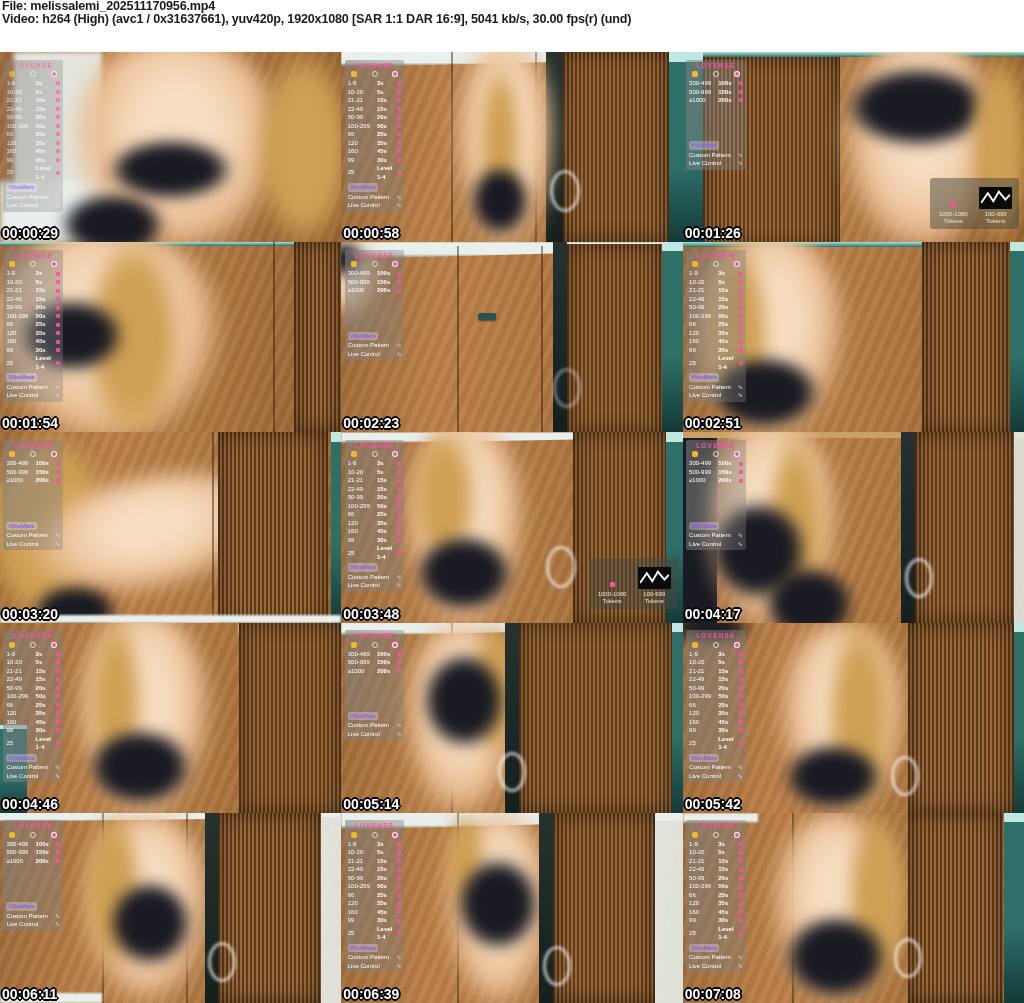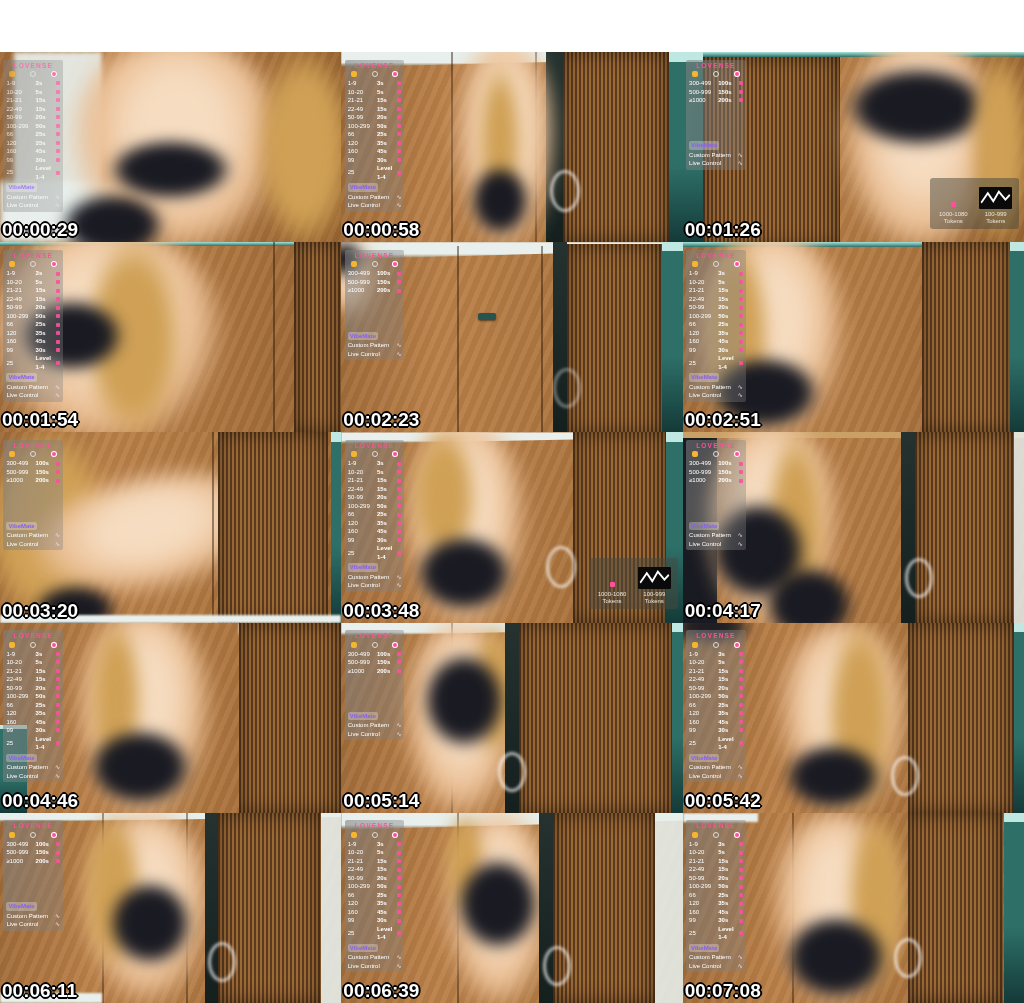--- a/index.html
+++ b/index.html
@@ -32,21 +32,21 @@
   .fig{border-radius:50%;filter:blur(10px);
     background:radial-gradient(ellipse at 50% 42%,var(--skinHi) 0 28%,var(--skin) 55%,rgba(210,160,110,0) 72%);}
   .hair{border-radius:40%;filter:blur(8px);
     background:radial-gradient(ellipse,var(--hair) 0 45%,rgba(200,150,80,0) 70%);}
   .fab{border-radius:50%;filter:blur(7px);
     background:radial-gradient(ellipse,var(--darkFabric) 0 52%,rgba(18,18,26,0) 74%);}
   .ring{border:3px solid rgba(255,255,255,.8);border-radius:50%;filter:blur(1.5px);opacity:.85;}
   .socket{background:#27544e;border-radius:2px;box-shadow:0 1px 2px rgba(0,0,0,.5);}
 
   
-  .ts{position:absolute;left:2px;bottom:1px;font-size:19px;font-weight:bold;color:var(--tsFill);
+  .ts{position:absolute;left:2px;bottom:1px;font-size:14px;font-weight:bold;color:var(--tsFill);
     text-shadow:-1px -1px 0 var(--tsOutline),1px -1px 0 var(--tsOutline),-1px 1px 0 var(--tsOutline),
       1px 1px 0 var(--tsOutline),0 -2px 0 var(--tsOutline),0 2px 0 var(--tsOutline),
       -2px 0 0 var(--tsOutline),2px 0 0 var(--tsOutline);}
 
   
   .ovl{position:absolute;left:1%;top:4%;width:17.5%;min-height:58%;border-radius:2px;
     background:linear-gradient(100deg,rgba(128,128,128,.58),rgba(128,128,128,.34));
     padding:2px 3px;box-sizing:border-box;color:#fff;font-size:6px;line-height:8.5px;
     display:flex;flex-direction:column;}
   .ovl-title{color:var(--pink);font-size:6.5px;letter-spacing:1.2px;text-align:center;font-weight:bold;}
@@ -70,20 +70,22 @@
     border-radius:3px;display:flex;gap:4px;padding:5px 4px 4px;box-sizing:border-box;}
   .tok .col{flex:1;display:flex;flex-direction:column;align-items:center;justify-content:flex-end;
     color:#e8e4da;font-size:6px;line-height:7px;text-align:center;}
   .pdot{width:5px;height:5px;background:var(--pink);border-radius:1px;margin-bottom:4px;}
   .patt{width:86%;height:52%;background:#0a0a0a;border-radius:1px;margin-bottom:2px;}
 </style>
 </head>
 <body>
 
 <div class="header">
+  <div class="hline">File: melissalemi_202511170956.mp4</div>
+  <div class="hline">Video: h264 (High) (avc1 / 0x31637661), yuv420p, 1920x1080 [SAR 1:1 DAR 16:9], 5041 kb/s, 30.00 fps(r) (und)</div>
 </div>
 
 <div class="grid">
 
   <div class="thumb">
     <div class="lay white" style="left:4%;top:0;width:26%;height:74%;filter:blur(2px);opacity:.92"></div>
     <div class="lay white" style="left:0;bottom:0;width:36%;height:32%;filter:blur(3px)"></div>
     <div class="lay fig" style="left:20%;top:-8%;width:64%;height:116%"></div>
     <div class="lay hair" style="left:74%;top:-6%;width:30%;height:112%"></div>
     <div class="lay fab" style="left:32%;top:46%;width:36%;height:32%"></div>

